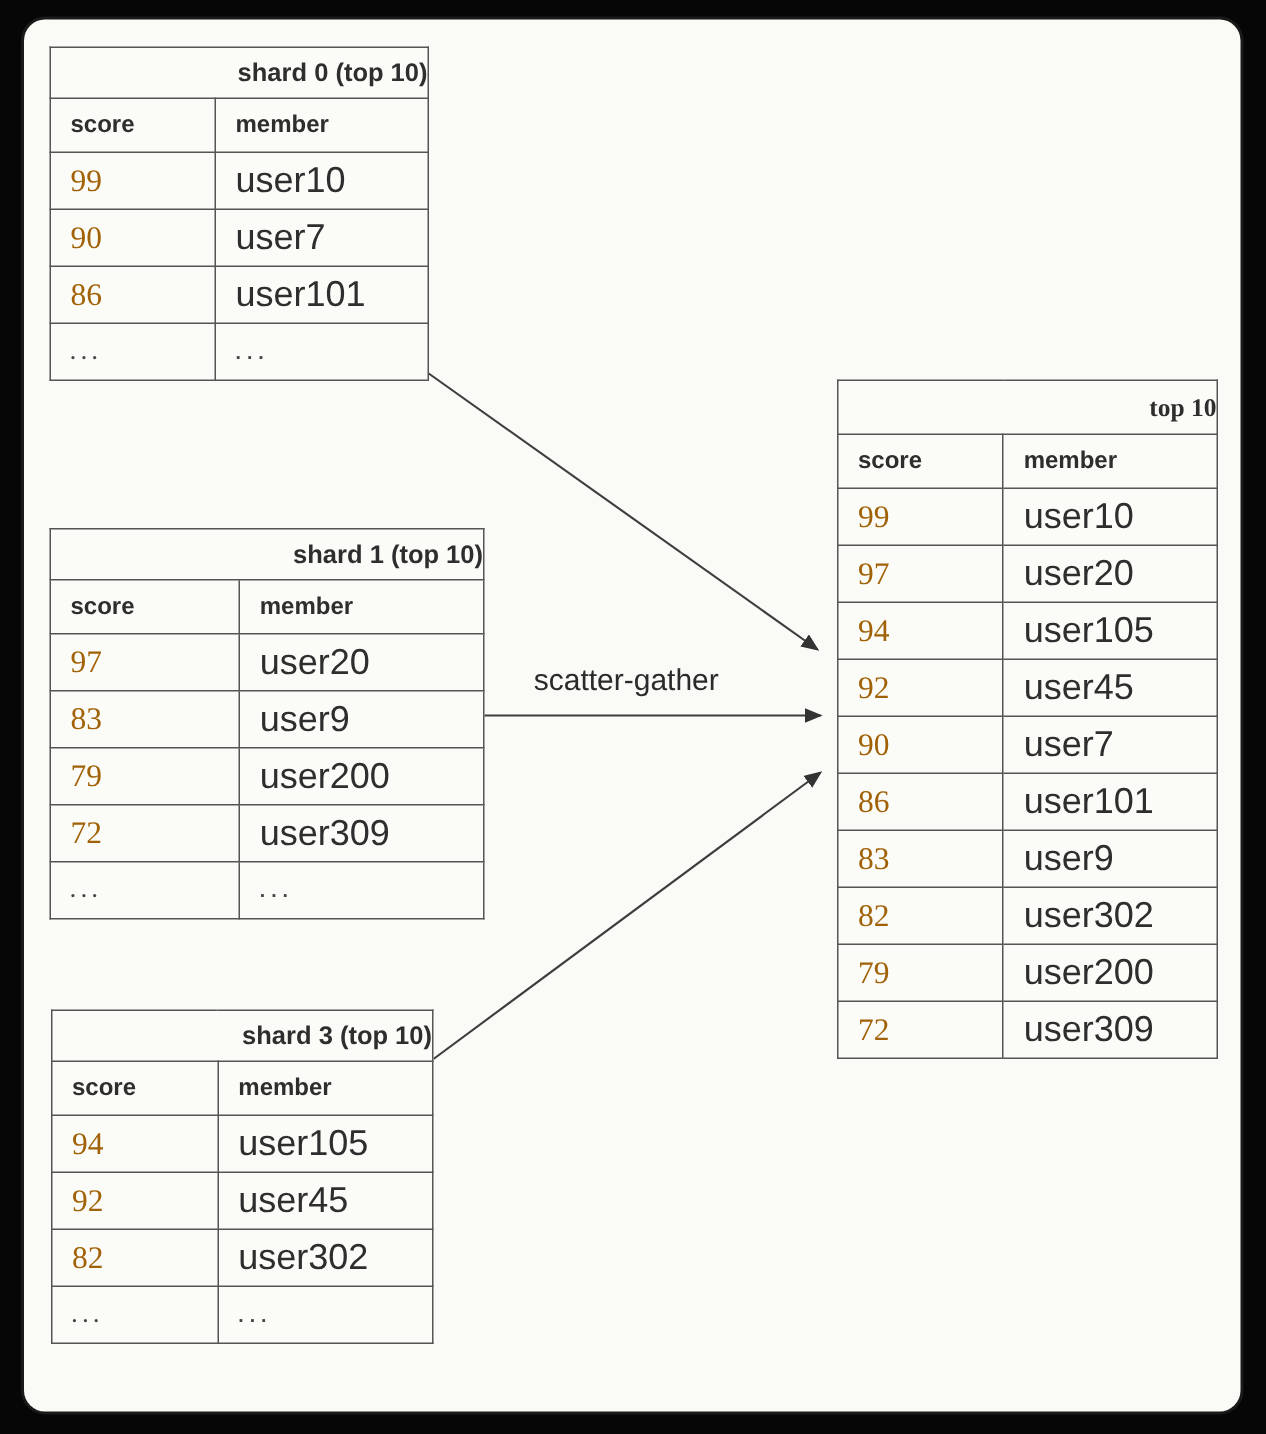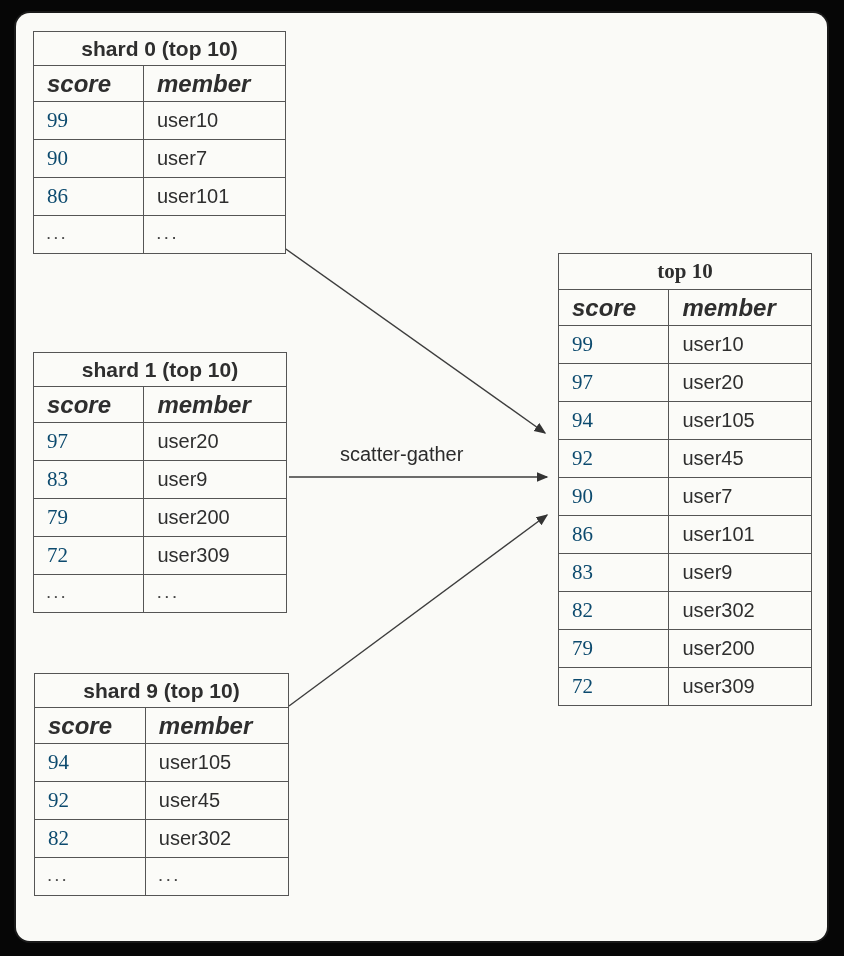--- a/index.html
+++ b/index.html
@@ -6,35 +6,35 @@
   .stage{position:relative;width:844px;height:956px;background:#060606;overflow:hidden;
          font-family:"Liberation Sans",sans-serif;}
   .page{position:absolute;left:16px;top:13px;width:811px;height:928px;
         background:#fafaf7;border-radius:14px;
         box-shadow:0 0 0 2px #1a1a1a, 0 0 10px rgba(255,255,255,0.08) inset;}
   .arrows{position:absolute;left:0;top:0;width:844px;height:956px;pointer-events:none;}
 
   .dtable{position:absolute;border-collapse:collapse;background:#fbfbf8;
           color:#2e2e2e;table-layout:fixed;}
   .dtable td{border:1px solid #555;padding:0 0 0 13px;overflow:hidden;white-space:nowrap;}
-  .dtable .title{font-weight:bold;font-size:21px;text-align:center;padding:0;height:33px;}
-  .dtable .hdr{font-weight:bold;font-size:24px;height:35px;font-style:italic;}
-  .dtable .score{font-family:"Liberation Serif",serif;font-size:21px;height:37px;color:#0c4a6e;}
-  .dtable .member{font-size:20px;height:37px;}
+  .dtable .title{font-weight:bold;font-size:17px;text-align:right;padding:0;height:33px;}
+  .dtable .hdr{font-weight:bold;font-size:16px;height:35px;}
+  .dtable .score{font-family:"Liberation Serif",serif;font-size:21px;height:37px;color:#a16207;}
+  .dtable .member{font-size:24px;height:37px;}
   .dtable .dots{font-size:13px;letter-spacing:4px;color:#444;font-weight:bold;}
   .col-score{width:110px;}
   .col-member{width:142px;}
 
   #tbl-shard0{left:33px;top:31px;width:250px;}
-  #tbl-shard1{left:33px;top:352px;width:254px;}
+  #tbl-shard1{left:33px;top:352px;width:290px;}
   #tbl-shard2{left:34px;top:673px;width:255px;}
   #tbl-top10{left:558px;top:253px;width:254px;}
   #tbl-top10 .title{height:35px;font-family:Liberation Serif, serif;}
 
-  .arrow-label{position:absolute;left:340px;top:443px;width:155px;text-align:left;
+  .arrow-label{position:absolute;left:340px;top:443px;width:155px;text-align:center;
                font-size:20px;color:#2b2b2b;}
 </style>
 </head>
 <body>
 
 <div class="stage">
   <div class="page"></div>
 
   <svg class="arrows" viewBox="0 0 844 956" xmlns="http://www.w3.org/2000/svg">
     <defs>
@@ -121,21 +121,21 @@
       </tbody>
   </table>
 
   <table class="dtable" id="tbl-shard2">
     <colgroup>
         <col class="col-score">
         <col class="col-member">
       </colgroup>
     <tbody>
       <tr>
-        <td class="title" colspan="2">shard 9 (top 10)</td>
+        <td class="title" colspan="2">shard 3 (top 10)</td>
       </tr>
       <tr>
         <td class="hdr">score</td>
         <td class="hdr">member</td>
       </tr>
     </tbody>
     <tbody>
         <tr>
           <td class="score">94</td>
           <td class="member">user105</td>

